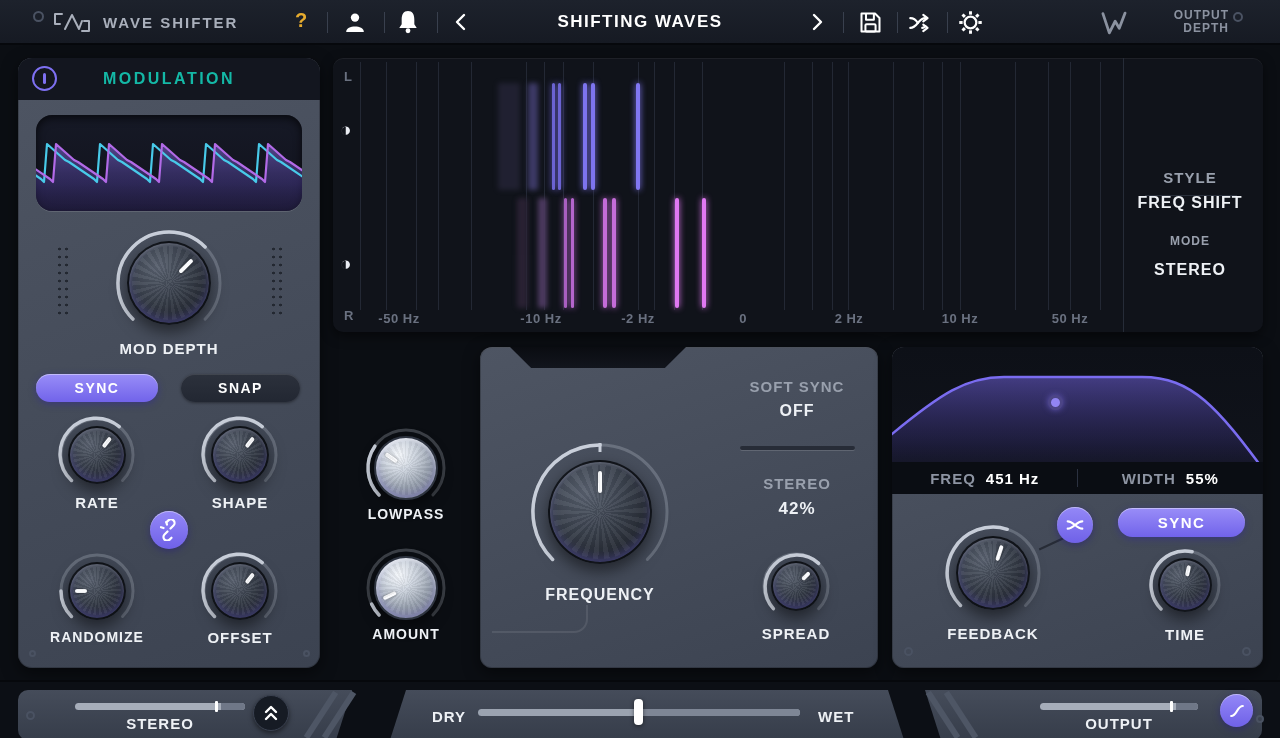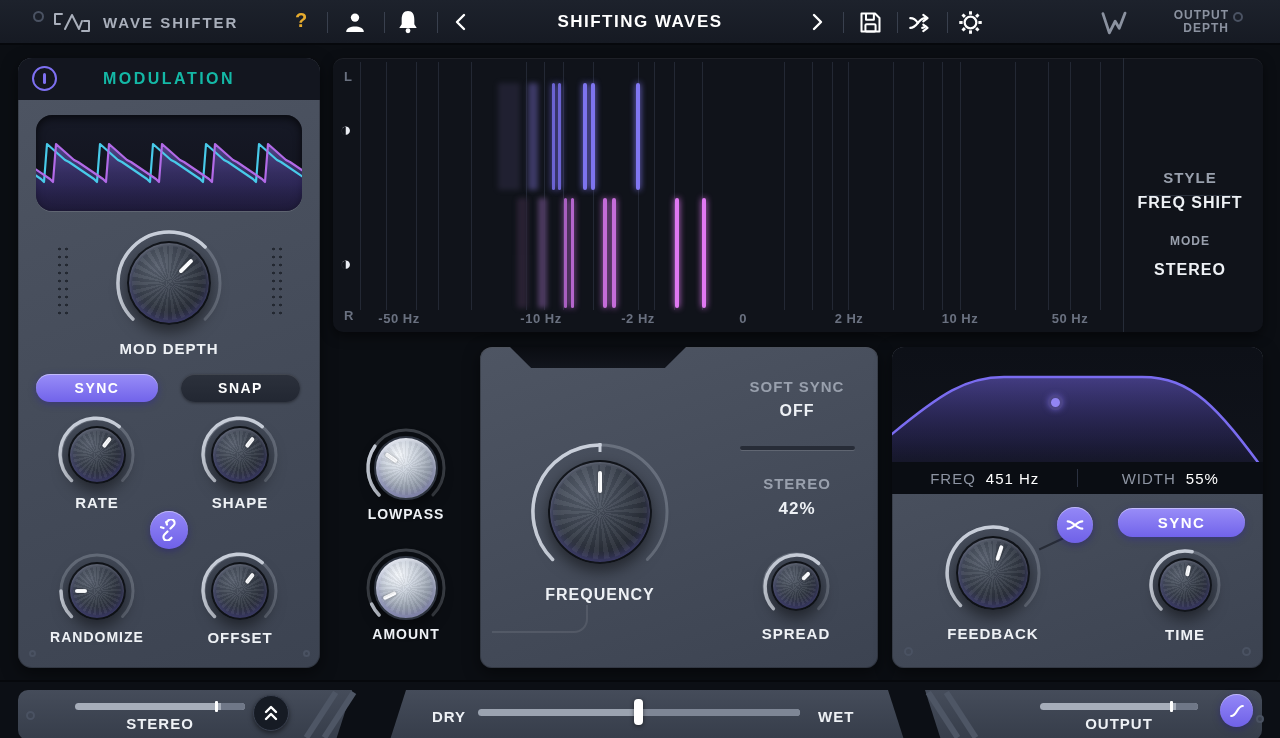--- a/index.html
+++ b/index.html
@@ -42,21 +42,21 @@
 #shift-panel{left:480px;top:347px;width:398px;height:321px;border-radius:12px}
 #notch{position:absolute;left:30px;top:0;width:176px;height:21px;background:linear-gradient(#0a0c11,#12151d);clip-path:polygon(0 0,100% 0,88% 100%,12% 100%)}
 #slow-pill{position:absolute;left:25px;top:38px;width:195px;height:39px;border-radius:20px;background:linear-gradient(#3b414e,#2d333f);box-shadow:inset 0 1px 0 rgba(255,255,255,.12),0 2px 5px rgba(0,0,0,.35)}
 .pillvdiv{position:absolute;top:8px;width:1px;height:23px;background:rgba(255,255,255,.12)}
 #soft-groove{position:absolute;left:260px;top:99px;width:115px;height:4px;background:#272c37;border-radius:2px;box-shadow:0 1px 0 rgba(255,255,255,.14)}
 #groove-corner{position:absolute;left:12px;top:258px;width:96px;height:28px;border-right:2px solid rgba(255,255,255,.09);border-bottom:2px solid rgba(255,255,255,.09);border-bottom-right-radius:14px}
 #filter-panel{left:892px;top:347px;width:371px;height:321px;border-radius:12px}
 #filter-display{position:absolute;left:0;top:0;width:371px;height:115px;background:linear-gradient(#0d1017,#10131b);border-radius:12px 12px 0 0;overflow:hidden}
 #filter-dot{position:absolute;width:15px;height:15px;border-radius:50%;background:#9285f4;border:3px solid rgba(38,36,76,.65);box-shadow:0 0 6px rgba(130,115,240,.6)}
 #filter-readout{position:absolute;left:0;top:115px;width:371px;height:32px;background:#0a0d13;display:flex;align-items:center}
-.rohalf{flex:1;display:flex;align-items:center;justify-content:center;gap:10px;font-size:15px;font-weight:normal;letter-spacing:1px}
+.rohalf{flex:1;display:flex;align-items:center;justify-content:center;gap:10px;font-size:15px;font-weight:bold;letter-spacing:1px}
 .rolbl{color:#8d94a2}.roval{color:#fff}
 #ro-div{position:absolute;left:185px;top:122px;width:1px;height:18px;background:#2b3140}
 #fb-connector{position:absolute;left:146px;top:196px;width:26px;height:2px;background:#272c36;transform:rotate(-25deg)}
 
 .knob{position:absolute}
 .knob svg{position:absolute;left:0;top:0}
 .kbody{position:absolute;left:50%;top:50%;transform:translate(-50%,-50%);border-radius:50%;background:radial-gradient(circle at 36% 30%,#59616f 0%,#3c434f 38%,#272c35 68%,#1e232b 100%);border:2px solid rgba(10,13,18,.85);box-shadow:0 7px 16px rgba(0,0,0,.5),inset 0 2px 3px rgba(255,255,255,.16),inset 0 -5px 9px rgba(110,95,225,.3)}
 .kbody::after{content:"";position:absolute;inset:3px;border-radius:50%;background:repeating-conic-gradient(rgba(255,255,255,.05) 0deg 7deg,rgba(0,0,0,.05) 7deg 14deg)}
 .kbody.silver{background:radial-gradient(circle at 38% 28%,#f4f7fb 0%,#cdd4de 28%,#98a1ae 58%,#7b8391 82%,#6a7380 100%);border:2px solid #2e3440;box-shadow:0 6px 14px rgba(0,0,0,.5),inset 0 2px 3px rgba(255,255,255,.5),inset 0 -4px 8px rgba(110,95,225,.28)}
 .krot{position:absolute;inset:0}

